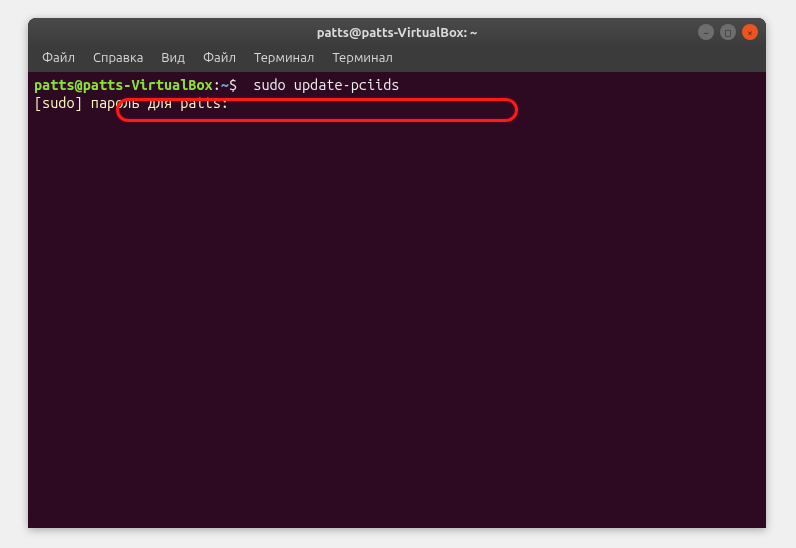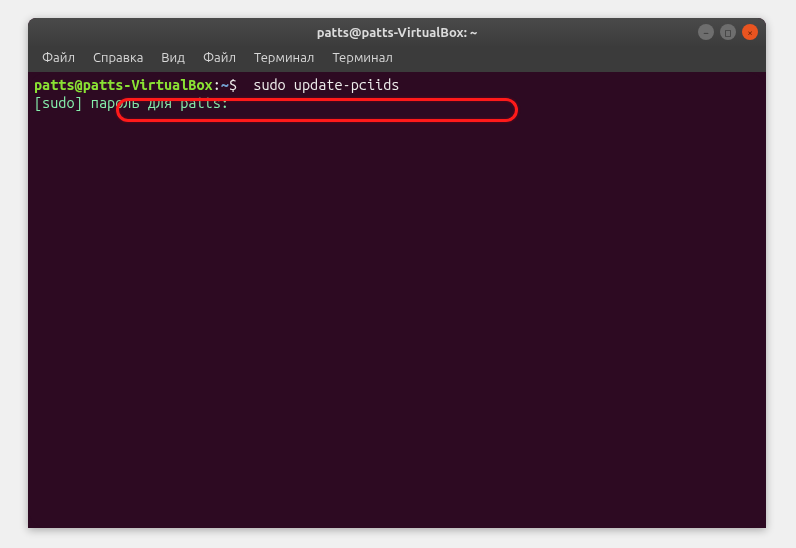--- a/index.html
+++ b/index.html
@@ -102,21 +102,21 @@
       color: #729fcf;
       font-weight: bold;
     }
     .prompt-symbol {
       color: #eeeeec;
     }
     .command {
       color: #eeeeec;
     }
     .sudo-line {
-      color: #86efac;
+      color: #fef9c3;
       margin-top: 24px;
     }
     .highlight-box {
       position: absolute;
       top: 80px;
       left: 88px;
       width: 402px;
       height: 24px;
       border: 3px solid #ff1a1a;
       border-radius: 12px;

